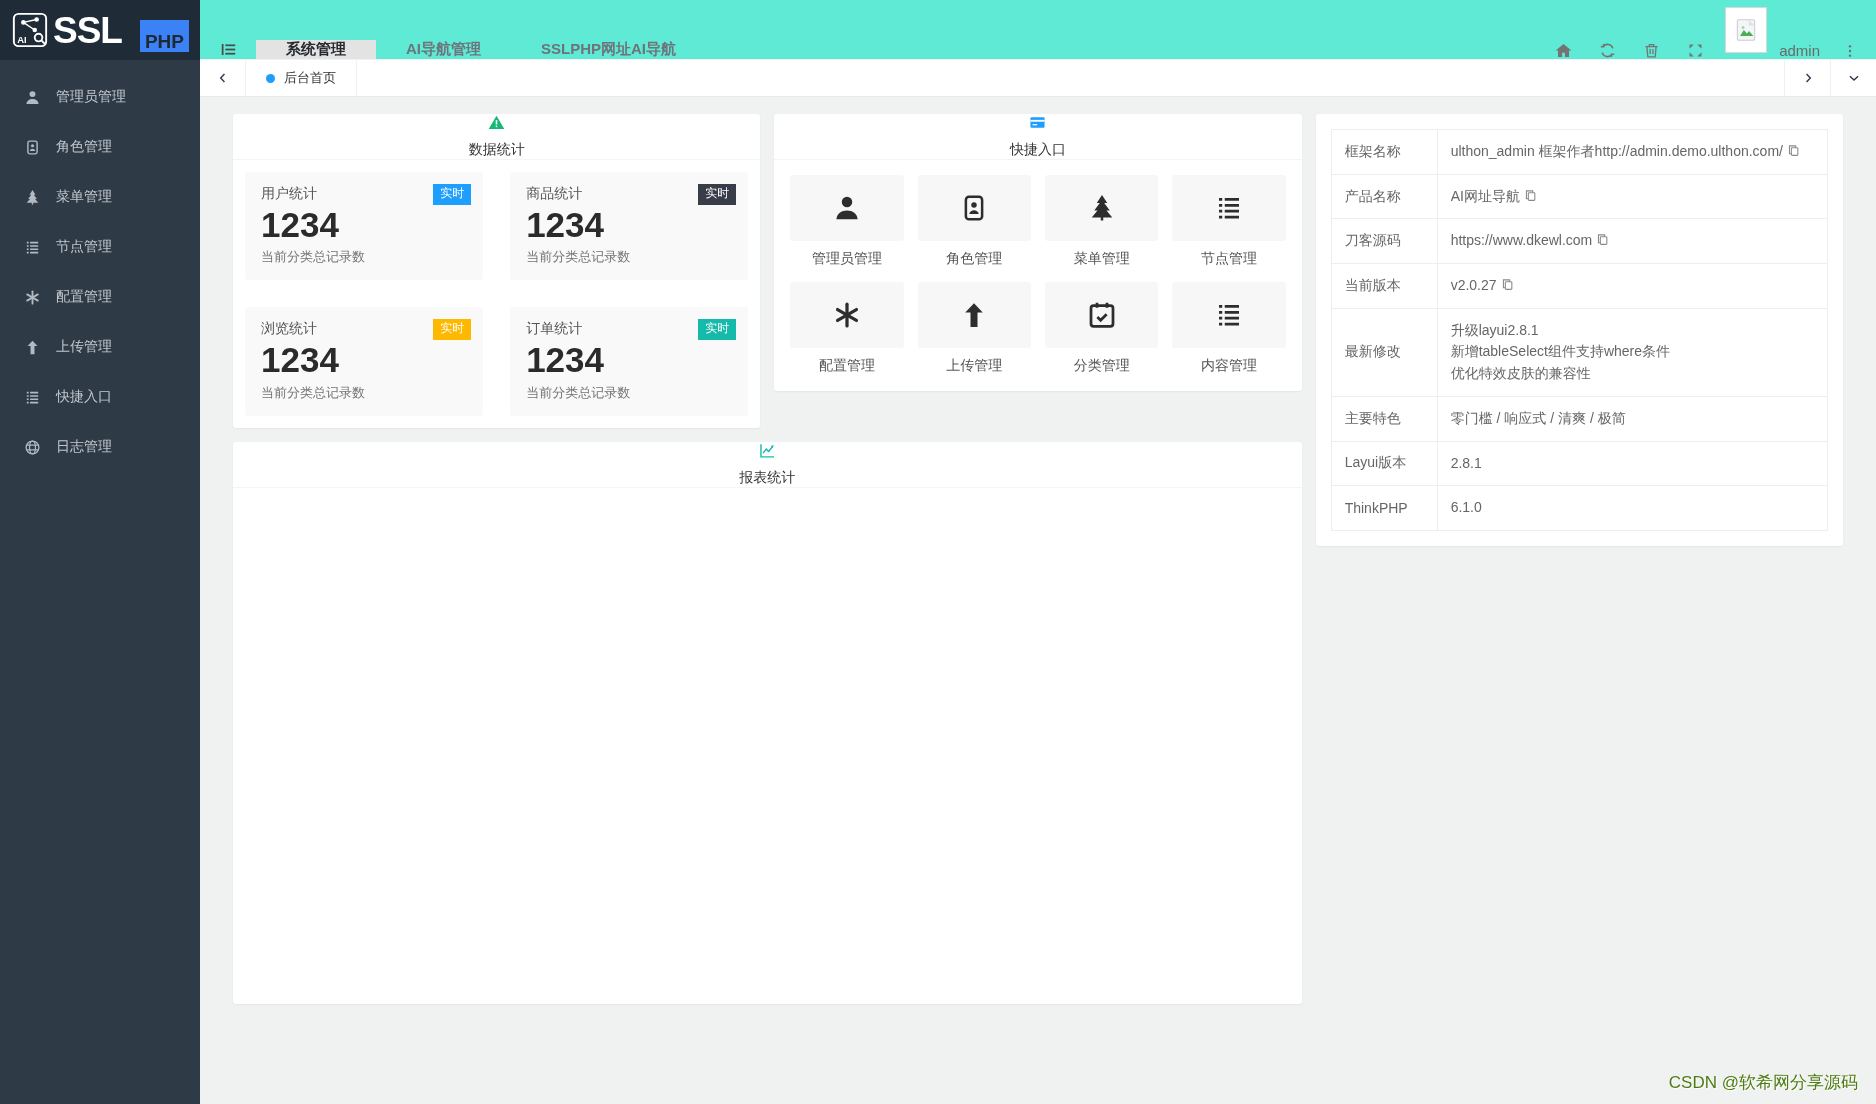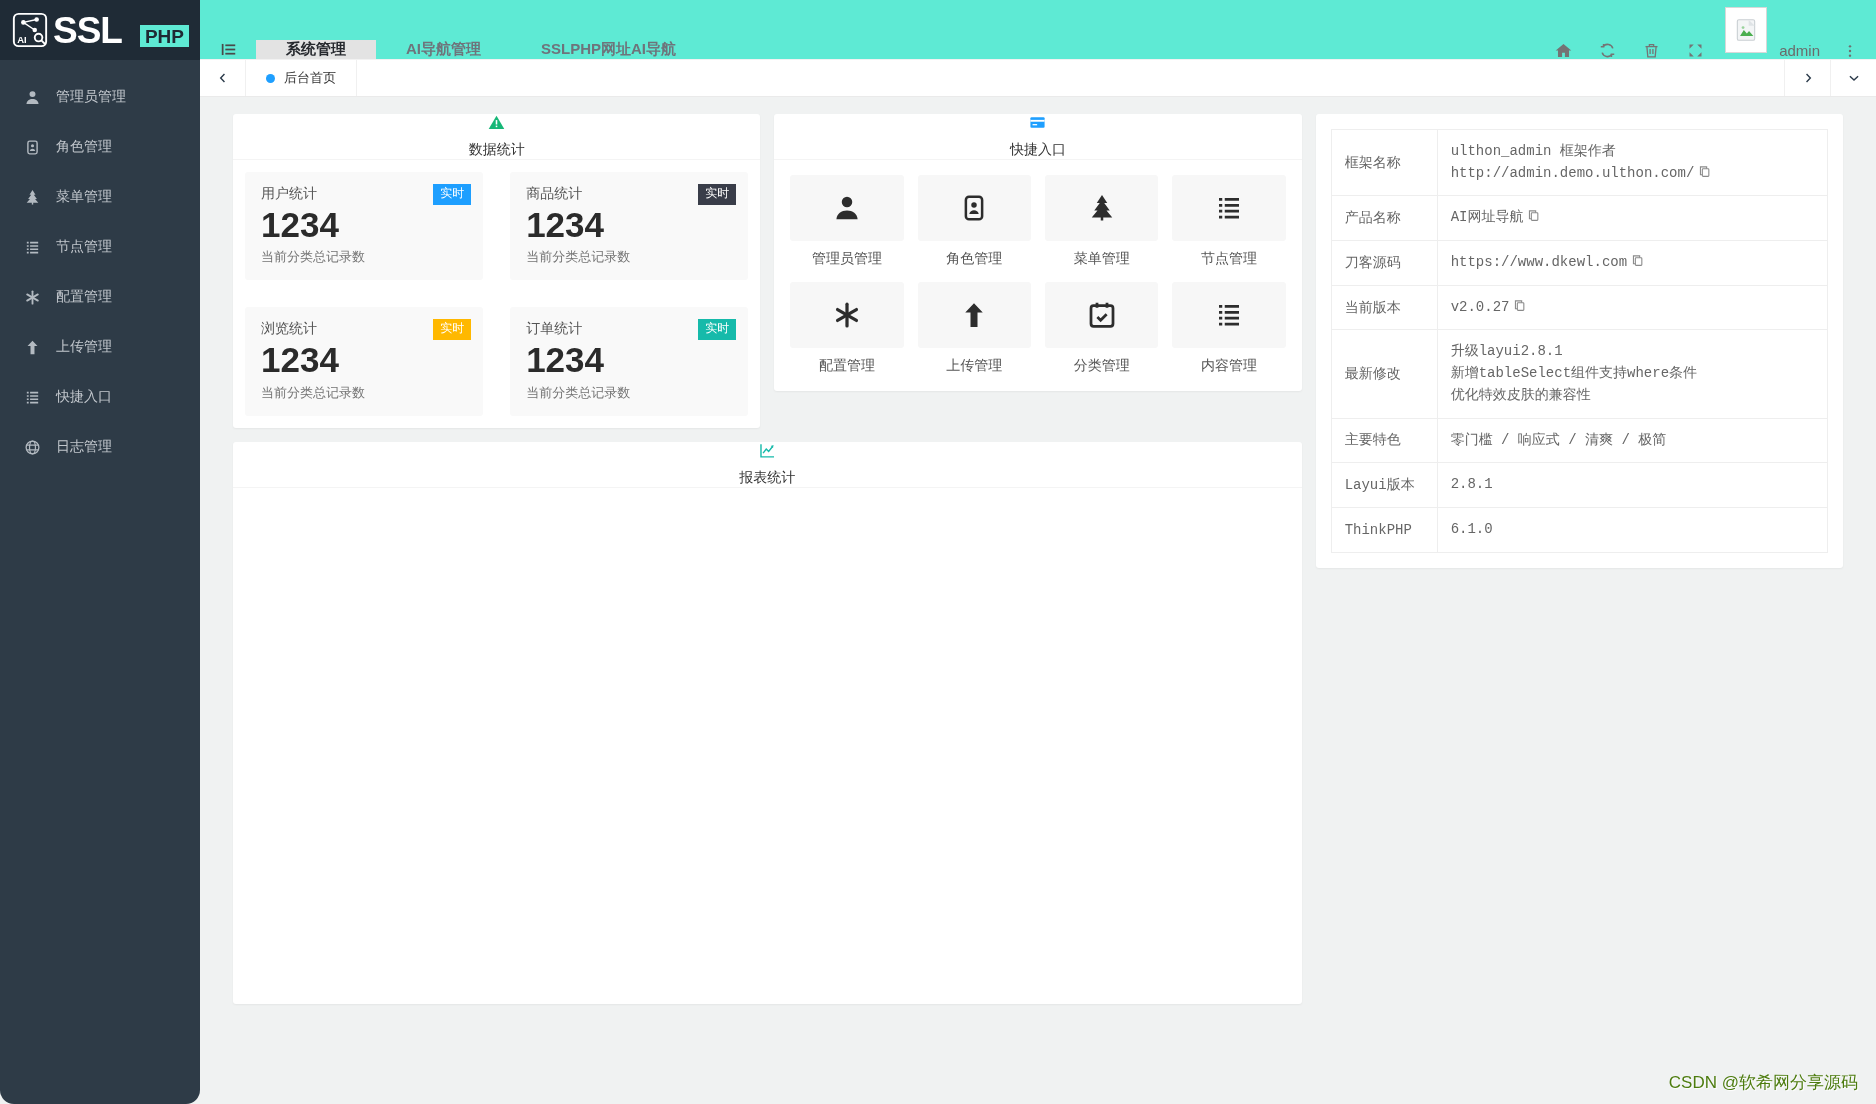--- a/index.html
+++ b/index.html
@@ -1,25 +1,25 @@
 <!DOCTYPE html>
 <html><head>
 <meta charset="utf-8">
 <style>
   * { box-sizing: border-box; margin: 0; padding: 0; }
   html,body { width:1876px; height:1104px; overflow:hidden; }
   body { font-family:"Liberation Sans","DejaVu Sans",sans-serif; background:#f0f2f2; font-size:14px; color:#333; }
   .app { display:flex; width:100%; height:100%; }
 
   
-  .sidebar { width:200px; height:100%; background:#2e3b47; flex:0 0 200px;border-radius:14px; }
+  .sidebar { width:200px; height:100%; background:#2e3b47; flex:0 0 200px; }
   .logo { height:60px; background:#1f2b36; display:flex; align-items:center; justify-content:center; gap:4px; }
   .logo-chip { width:38px; height:38px; }
   .logo-ssl { color:#fff; font-size:37px; font-weight:800; letter-spacing:-1px; line-height:1; }
-  .logo-php { background:#5eead4; color:#1f2933; font-size:19px; font-weight:800; padding:2px 5px 1px; margin-left:14px; margin-top:12px; line-height:1; }
+  .logo-php { background:#3b82f6; color:#1f2933; font-size:19px; font-weight:800; padding:12px 5px 1px; margin-left:14px; margin-top:12px; line-height:1; }
   .menu { padding-top:12px; }
   .menu-item { height:50px; display:flex; align-items:center; padding-left:24px; color:#c2c7cd; cursor:pointer; }
   .menu-item .micon { width:17px; height:17px; margin-right:15px; color:#b3bac1; flex:0 0 17px; display:inline-flex; }
   .micon svg, .hicon svg, .cicon svg, .qicon svg, .ticon svg { width:100%; height:100%; display:block; }
 
   
   .main { flex:1; display:flex; flex-direction:column; position:relative; background:#f0f2f2; }
 
   
   .header { height:60px; background:#5eead4; display:flex; align-items:flex-end; border-bottom:1px solid #f2f2f2; }
@@ -64,21 +64,21 @@
 
   
   .quick-body { padding:15px 16px 16px; display:grid; grid-template-columns:repeat(4,1fr); column-gap:14px; row-gap:14px; }
   .quick-item { text-align:center; cursor:pointer; }
   .qbox { height:66px; background:#f7f7f7; border-radius:3px; display:flex; align-items:center; justify-content:center; }
   .qicon { width:30px; height:30px; color:#2d2d2d; }
   .quick-label { margin-top:9px; font-size:14px; color:#555; }
 
   
   .version-body { padding:15px; }
-  .vtable { width:100%; border-collapse:collapse;font-family:Liberation Mono, monospace; }
+  .vtable { width:100%; border-collapse:collapse; }
   .vtable td { border:1px solid #eee; padding:11px 13px; font-size:14px; color:#666; vertical-align:middle; }
   .vlabel { width:106px; }
   .vvalue span.vtext { white-space:pre-line; line-height:1.55; }
   .copy-icon { display:inline-block; width:13px; height:13px; margin-left:4px; vertical-align:-1px; color:#8a8a8a; }
   .copy-icon svg { width:100%; height:100%; display:block; }
 
   
   .report-body { height:516px; }
 
   

